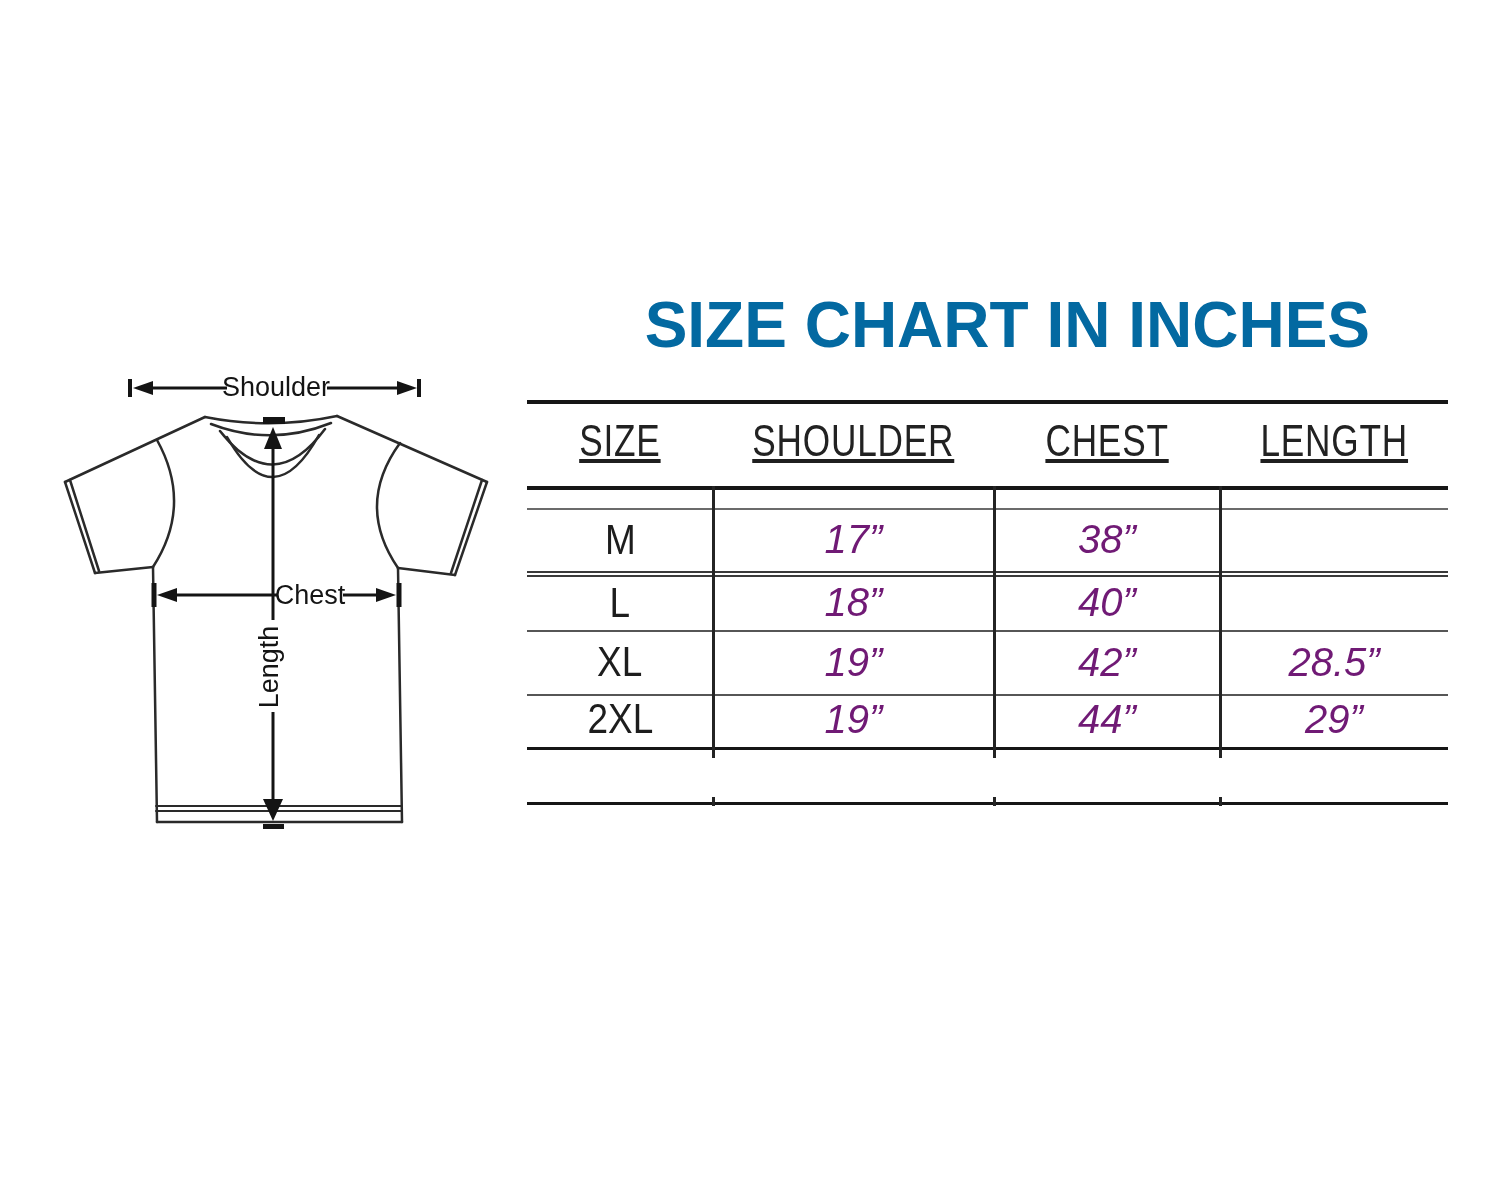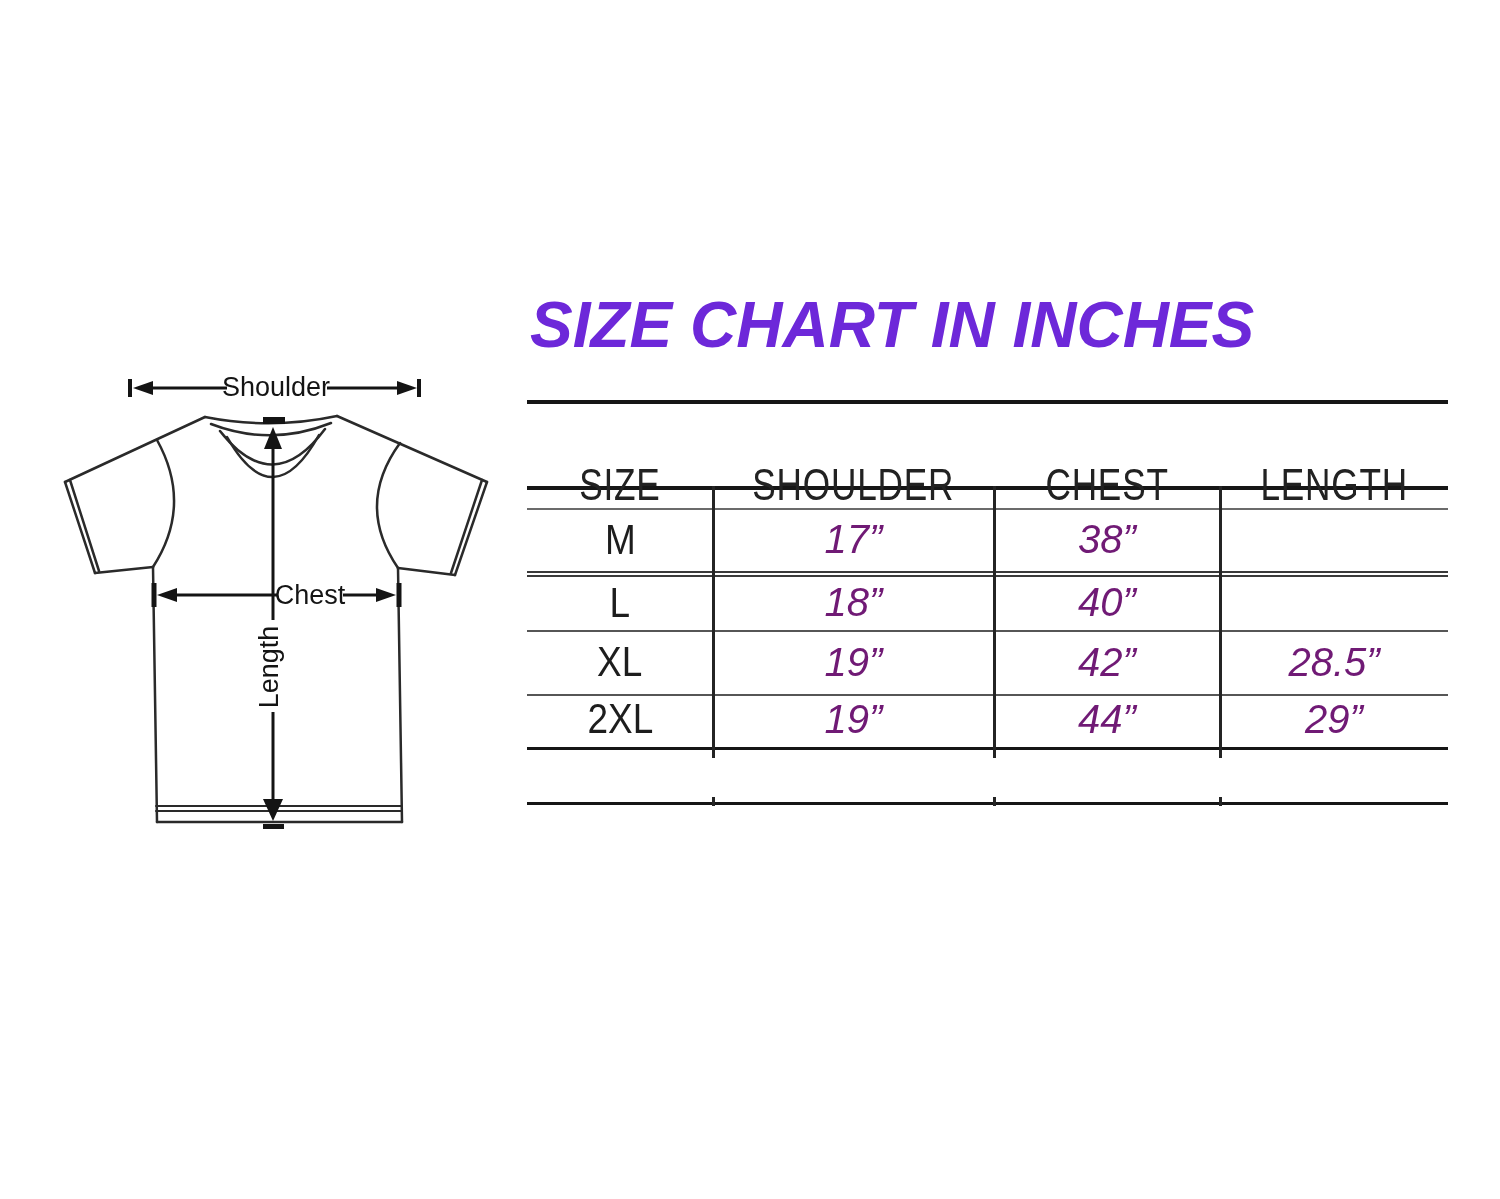--- a/index.html
+++ b/index.html
@@ -3,22 +3,22 @@
 <meta charset="utf-8">
 <style>
   html,body{margin:0;padding:0;background:#ffffff;}
   .canvas{
     position:relative;width:1500px;height:1199px;background:#ffffff;overflow:hidden;
     font-family:"Liberation Sans", sans-serif;color:#1f1f1f;
   }
   
   .title{
     position:absolute;left:530px;top:288px;width:840px;height:80px;
-    font-style:italic;font-weight:700;font-size:64px;letter-spacing:0px;
-    text-align:left;color:#6d28d9;white-space:nowrap;
+    font-weight:700;font-size:64px;letter-spacing:0px;
+    text-align:right;color:#0369a1;white-space:nowrap;
   }
   
   .hline{position:absolute;left:527px;width:921px;background:#161616;}
   .vline{position:absolute;top:486px;height:272px;width:3px;background:#242424;}
   .tick{position:absolute;top:797px;height:9px;width:3px;background:#242424;}
   
   .trow{position:absolute;left:527px;width:921px;display:flex;align-items:center;}
   .cell{display:flex;align-items:center;justify-content:center;overflow:visible;}
   .c0{width:186px}.c1{width:281px}.c2{width:226px}.c3{width:228px}
   .hdr .cell span{
@@ -121,21 +121,21 @@
   <div class="hline" style="top:694px;height:2px;background:#565656;"></div>
   <div class="hline" style="top:747px;height:3px;"></div>
   <div class="hline" style="top:802px;height:3px;"></div>
   <div class="vline" style="left:712px;"></div>
   <div class="vline" style="left:993px;"></div>
   <div class="vline" style="left:1219px;"></div>
   <div class="tick" style="left:712px;"></div>
   <div class="tick" style="left:993px;"></div>
   <div class="tick" style="left:1219px;"></div>
 
-  <div class="trow hdr" style="top:450px;height:70px;">
+  <div class="trow hdr" style="top:406px;height:70px;text-decoration:underline;">
     <div class="cell c0">
         <span>SIZE</span>
       </div>
     <div class="cell c1">
         <span>SHOULDER</span>
       </div>
     <div class="cell c2">
         <span>CHEST</span>
       </div>
     <div class="cell c3">

